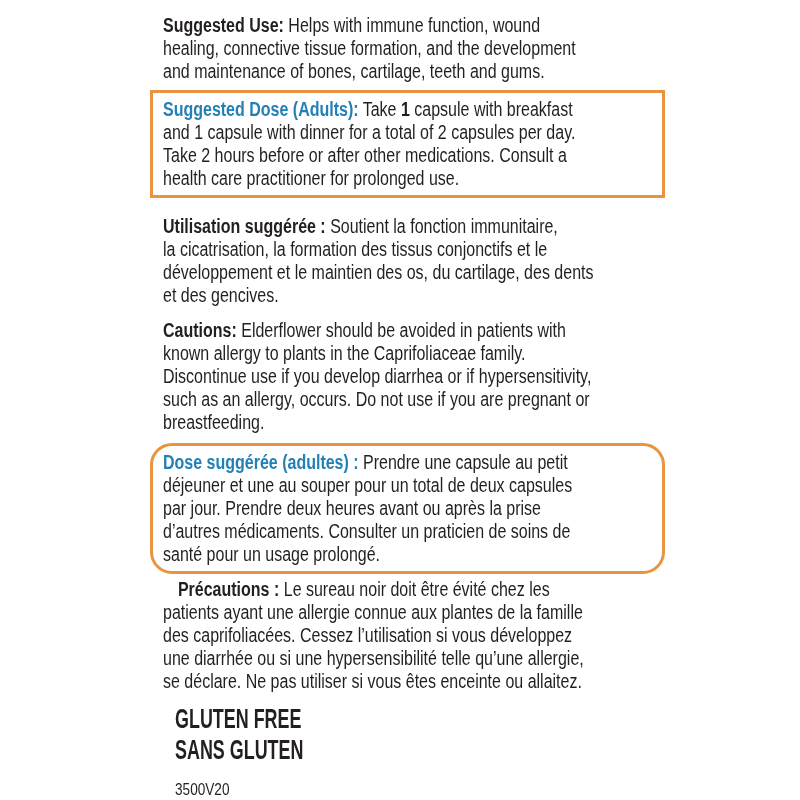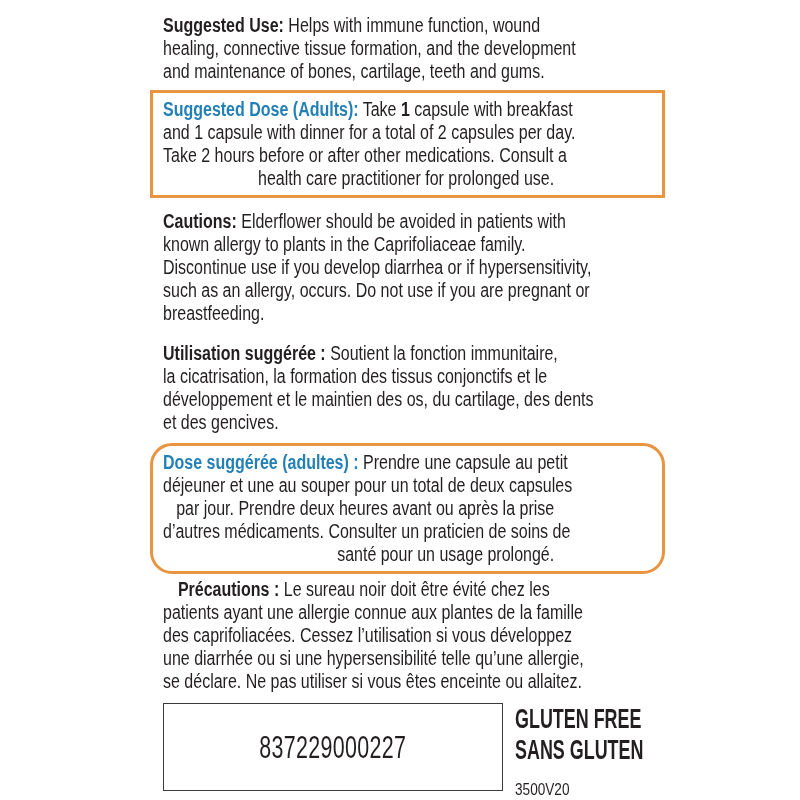--- a/index.html
+++ b/index.html
@@ -16,21 +16,20 @@
     position: absolute;
     left: 150px;
     top: 6px;
     width: 515px;
   }
   section { display: block; }
   .plain { padding-left: 13px; }
   .boxed {
     border: 3px solid var(--orange, #e89440);
     padding: 5px 10px 5px 10px;
-    text-align: right;
   }
   .line {
     font-size: 20px;
     line-height: 23px;
     white-space: nowrap;
     transform: scaleX(0.80);
     transform-origin: 0 50%;
     color: var(--ink, #231f20);
     font-weight: 400;
   }
@@ -99,51 +98,48 @@
       <div class="line"><strong class="lead">Suggested Use:</strong> Helps with immune function, wound</div>
       <div class="line">healing, connective tissue formation, and the development</div>
       <div class="line">and maintenance of bones, cartilage, teeth and gums.</div>
     </section>
   <section id="sec-1" class="boxed">
       <div class="line"><strong class="lead blue">Suggested Dose (Adults):</strong> Take <strong>1</strong> capsule with breakfast</div>
       <div class="line">and 1 capsule with dinner for a total of 2 capsules per day.</div>
       <div class="line">Take 2 hours before or after other medications. Consult a</div>
       <div class="line">health care practitioner for prolonged use.</div>
     </section>
+  <section id="sec-3" class="plain">
+      <div class="line"><strong class="lead">Utilisation suggérée :</strong> Soutient la fonction immunitaire,</div>
+      <div class="line">la cicatrisation, la formation des tissus conjonctifs et le</div>
+      <div class="line">développement et le maintien des os, du cartilage, des dents</div>
+      <div class="line">et des gencives.</div>
+    </section>
   <section id="sec-2" class="plain">
       <div class="line"><strong class="lead">Cautions:</strong> Elderflower should be avoided in patients with</div>
       <div class="line">known allergy to plants in the Caprifoliaceae family.</div>
       <div class="line">Discontinue use if you develop diarrhea or if hypersensitivity,</div>
       <div class="line">such as an allergy, occurs. Do not use if you are pregnant or</div>
       <div class="line">breastfeeding.</div>
-    </section>
-  <section id="sec-3" class="plain">
-      <div class="line"><strong class="lead">Utilisation suggérée :</strong> Soutient la fonction immunitaire,</div>
-      <div class="line">la cicatrisation, la formation des tissus conjonctifs et le</div>
-      <div class="line">développement et le maintien des os, du cartilage, des dents</div>
-      <div class="line">et des gencives.</div>
     </section>
   <section id="sec-4" class="boxed">
       <div class="line"><strong class="lead blue">Dose suggérée (adultes) :</strong> Prendre une capsule au petit</div>
       <div class="line">déjeuner et une au souper pour un total de deux capsules</div>
       <div class="line">par jour. Prendre deux heures avant ou après la prise</div>
       <div class="line">d’autres médicaments. Consulter un praticien de soins de</div>
       <div class="line">santé pour un usage prolongé.</div>
     </section>
   <section id="sec-5" class="plain">
       <div class="line"><strong class="lead">Précautions :</strong> Le sureau noir doit être évité chez les</div>
       <div class="line">patients ayant une allergie connue aux plantes de la famille</div>
       <div class="line">des caprifoliacées. Cessez l’utilisation si vous développez</div>
       <div class="line">une diarrhée ou si une hypersensibilité telle qu’une allergie,</div>
       <div class="line">se déclare. Ne pas utiliser si vous êtes enceinte ou allaitez.</div>
     </section>
 
   <div class="bottom-row">
-    <div class="barcode-box">
-      <span class="barcode-number">837229000227</span>
-    </div>
     <div class="right-col">
       <div class="gluten-line">GLUTEN FREE</div>
       <div class="gluten-line">SANS GLUTEN</div>
       <div class="lot-code">3500V20</div>
     </div>
   </div>
 </main>
 
 </body></html>

